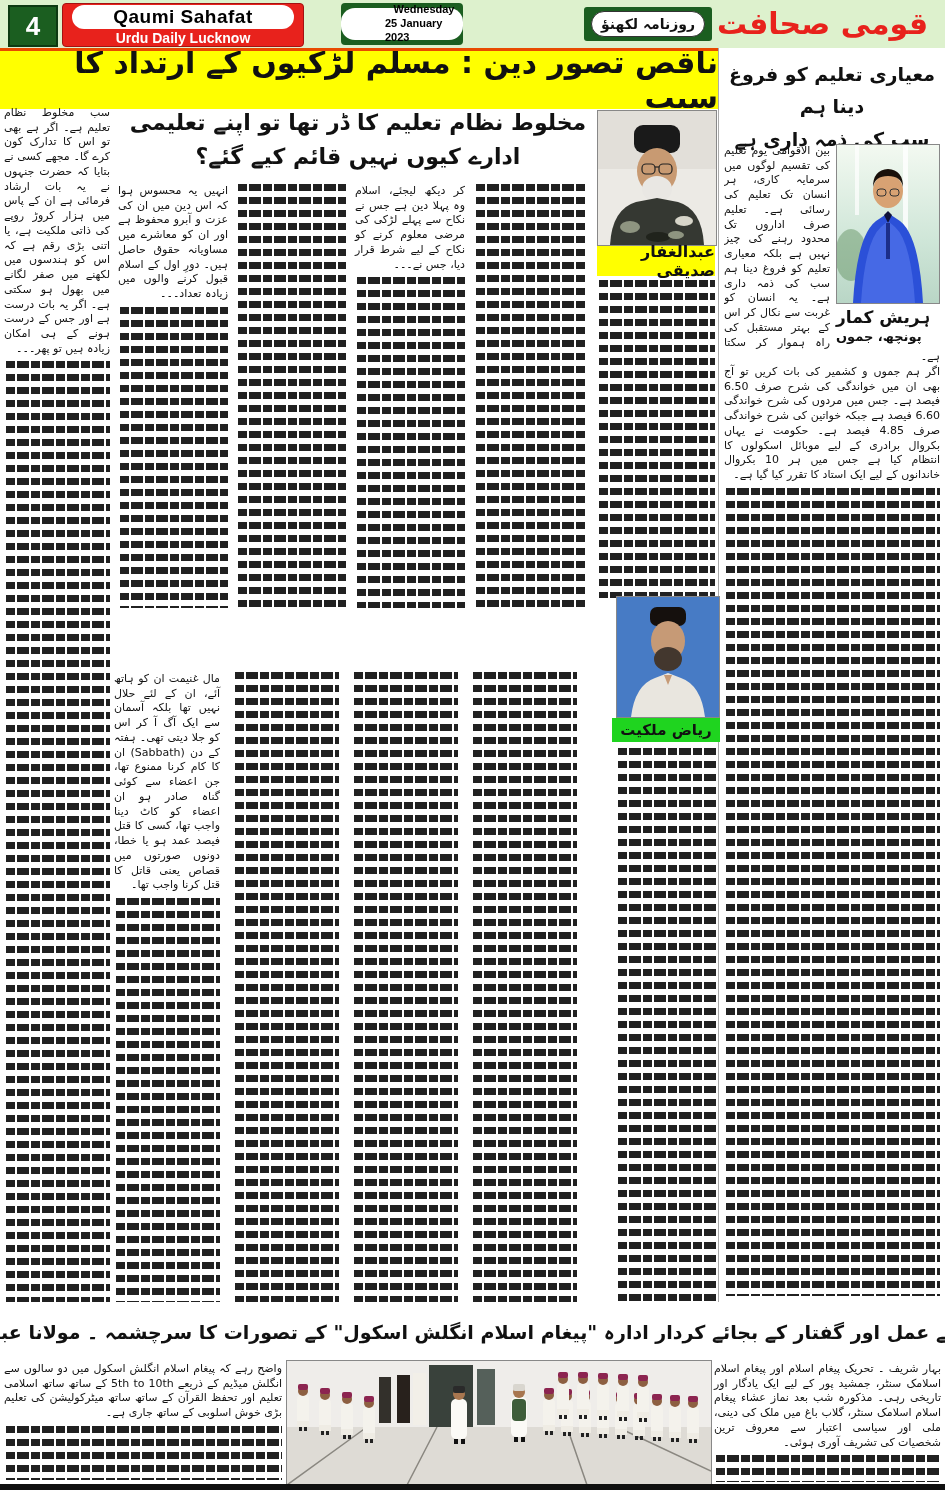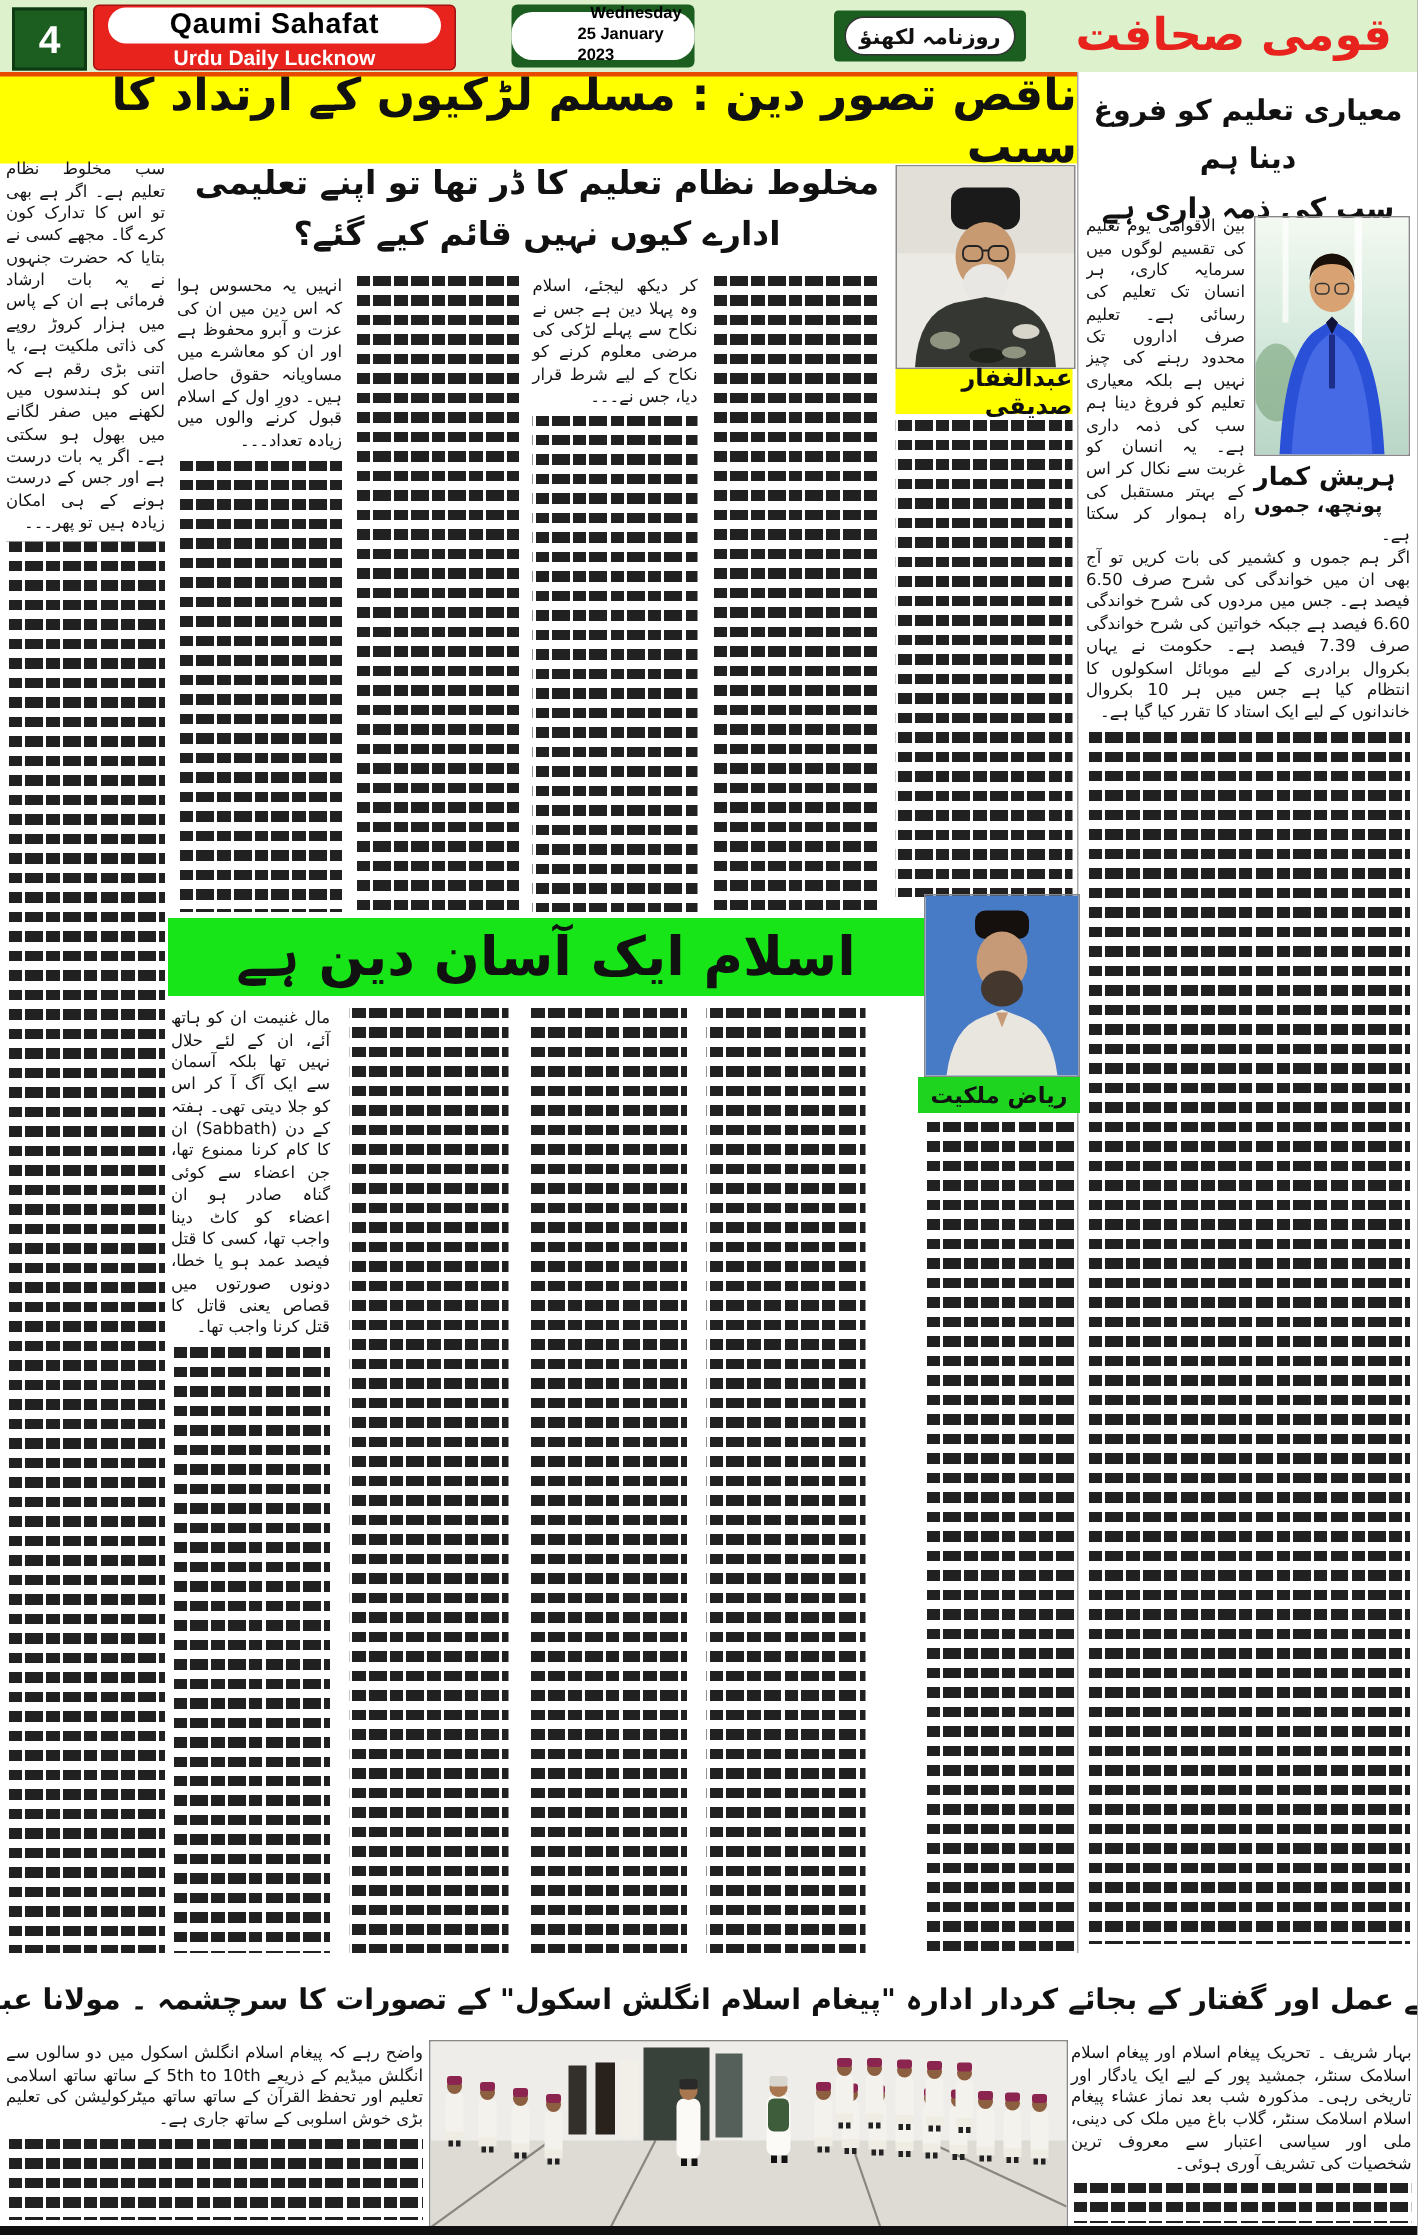--- a/index.html
+++ b/index.html
@@ -13,21 +13,21 @@
            font-family:"Liberation Sans",sans-serif;}
   .logo{left:62px;top:3px;width:240px;height:42px;background:#e8221c;border:1px solid #a31212;border-radius:4px;
         display:flex;flex-direction:column;align-items:center;justify-content:center;}
   .logo .pill{background:#fff;border-radius:16px;width:222px;height:24px;display:flex;align-items:center;justify-content:center;
         font-family:"Liberation Sans",sans-serif;font-weight:bold;font-size:19px;color:#000;letter-spacing:.5px;}
   .logo .sub{color:#fff;font-family:"Liberation Sans",sans-serif;font-weight:bold;font-size:14px;margin-top:1px;}
   .datebox{left:341px;top:3px;width:122px;height:42px;background:#1b5e20;border-radius:4px;
         display:flex;align-items:center;justify-content:center;}
   .datebox .pill{background:#fff;border-radius:14px;width:110px;height:32px;display:flex;flex-direction:column;
         align-items:center;justify-content:center;font-family:"Liberation Sans",sans-serif;font-weight:bold;font-size:11px;color:#000;line-height:1.25;padding-left:44px;}
-  .callig{left:556px;top:7px;width:128px;height:34px;background:#1b5e20;border-radius:3px;
+  .callig{left:584px;top:7px;width:128px;height:34px;background:#1b5e20;border-radius:3px;
         display:flex;align-items:center;justify-content:center;}
   .callig .pill{background:#fff;border:1px solid #333;border-radius:13px;width:112px;height:24px;display:flex;
         align-items:center;justify-content:center;font-size:14px;font-weight:bold;direction:rtl;}
   .secttitle{left:705px;top:0;width:235px;height:46px;color:#e8221c;font-size:30px;font-weight:bold;
         display:flex;align-items:center;justify-content:center;direction:rtl;}
   
   .hl1{left:0;top:48px;width:718px;height:58px;background:#ffff00;border-top:3px solid #e84a00;
        display:flex;align-items:center;justify-content:center;font-size:30px;font-weight:bold;direction:rtl;overflow:hidden;}
   .subhead{left:112px;top:106px;width:492px;height:76px;font-size:22px;font-weight:bold;direction:rtl;
        text-align:center;line-height:1.55;overflow:hidden;}
@@ -108,21 +108,21 @@
           <rect x="53" y="44" width="9" height="7" rx="3" fill="none" stroke="#333" stroke-width="1"></rect>
           <path d="M16 158 Q20 86 42 74 L51 68 L60 74 Q82 86 86 158 Z" fill="#2b50d8"></path>
           <path d="M24 158 Q28 96 44 82 L51 76 L58 82 Q74 96 78 158 Z" fill="#4d6fe8" opacity="0.8"></path>
           <path d="M47 70 L51 78 L55 70 L51 66 Z" fill="#10123a"></path>
           <rect x="49" y="78" width="4" height="36" fill="#1c2e8a"></rect>
         </svg>
         <div class="ra-cap1">ہریش کمار</div>
         <div class="ra-cap2">پونچھ، جموں</div>
       </div>
       <p class="utext">بین الاقوامی یوم تعلیم کی تقسیم لوگوں میں سرمایہ کاری، ہر انسان تک تعلیم کی رسائی ہے۔ تعلیم صرف اداروں تک محدود رہنے کی چیز نہیں ہے بلکہ معیاری تعلیم کو فروغ دینا ہم سب کی ذمہ داری ہے۔ یہ انسان کو غربت سے نکال کر اس کے بہتر مستقبل کی راہ ہموار کر سکتا ہے۔</p>
-      <p class="utext">اگر ہم جموں و کشمیر کی بات کریں تو آج بھی ان میں خواندگی کی شرح صرف 6.50 فیصد ہے۔ جس میں مردوں کی شرح خواندگی 6.60 فیصد ہے جبکہ خواتین کی شرح خواندگی صرف 7.39 فیصد ہے۔ حکومت نے یہاں بکروال برادری کے لیے موبائل اسکولوں کا انتظام کیا ہے جس میں ہر 10 بکروال خاندانوں کے لیے ایک استاد کا تقرر کیا گیا ہے۔</p>
+      <p class="utext">اگر ہم جموں و کشمیر کی بات کریں تو آج بھی ان میں خواندگی کی شرح صرف 6.50 فیصد ہے۔ جس میں مردوں کی شرح خواندگی 6.60 فیصد ہے جبکہ خواتین کی شرح خواندگی صرف 4.85 فیصد ہے۔ حکومت نے یہاں بکروال برادری کے لیے موبائل اسکولوں کا انتظام کیا ہے جس میں ہر 10 بکروال خاندانوں کے لیے ایک استاد کا تقرر کیا گیا ہے۔</p>
       <div class="ptext ra-fill"></div>
     </div>
   </div>
 
   <div class="abs subhead">مخلوط نظام تعلیم کا ڈر تھا تو اپنے تعلیمی ادارے کیوں نہیں قائم کیے گئے؟</div>
 
   <div class="abs col" style="left:4px;top:106px;width:106px;height:1196px;">
     <p class="utext">سب مخلوط نظام تعلیم ہے۔ اگر ہے بھی تو اس کا تدارک کون کرے گا۔ مجھے کسی نے بتایا کہ حضرت جنہوں نے یہ بات ارشاد فرمائی ہے ان کے پاس میں ہزار کروڑ روپے کی ذاتی ملکیت ہے، یا اتنی بڑی رقم ہے کہ اس کو ہندسوں میں لکھنے میں صفر لگانے میں بھول ہو سکتی ہے۔ اگر یہ بات درست ہے اور جس کے درست ہونے کے ہی امکان زیادہ ہیں تو پھر۔۔۔</p>
     <div class="ptext fill"></div>
   </div>
@@ -155,21 +155,20 @@
     <p class="utext">کر دیکھ لیجئے، اسلام وہ پہلا دین ہے جس نے نکاح سے پہلے لڑکی کی مرضی معلوم کرنے کو نکاح کے لیے شرط قرار دیا، جس نے۔۔۔</p>
     <div class="ptext fill"></div>
   </div>
   <div class="abs col" style="left:474px;top:184px;width:112px;height:424px;">
     <div class="ptext fill"></div>
   </div>
   <div class="abs col" style="left:597px;top:280px;width:118px;height:318px;">
     <div class="ptext fill"></div>
   </div>
 
-  <div class="abs hl2">اسلام ایک آسان دین ہے</div>
 
   <svg class="abs photoframe" style="left:616px;top:596px;" width="102" height="120" viewBox="0 0 102 120">
     <rect width="102" height="120" fill="#4f83cc"></rect>
     <rect width="102" height="120" fill="#3a6db8" opacity="0.35"></rect>
     <rect x="33" y="10" width="36" height="19" rx="7" fill="#15100d"></rect>
     <ellipse cx="51" cy="44" rx="17" ry="20" fill="#c69a76"></ellipse>
     <ellipse cx="51" cy="62" rx="14" ry="12" fill="#43372e"></ellipse>
     <path d="M14 120 Q18 88 38 81 L51 76 L64 81 Q84 88 88 120 Z" fill="#e9e6df"></path>
     <path d="M47 78 L51 88 L55 78 Z" fill="#c69a76"></path>
   </svg>

